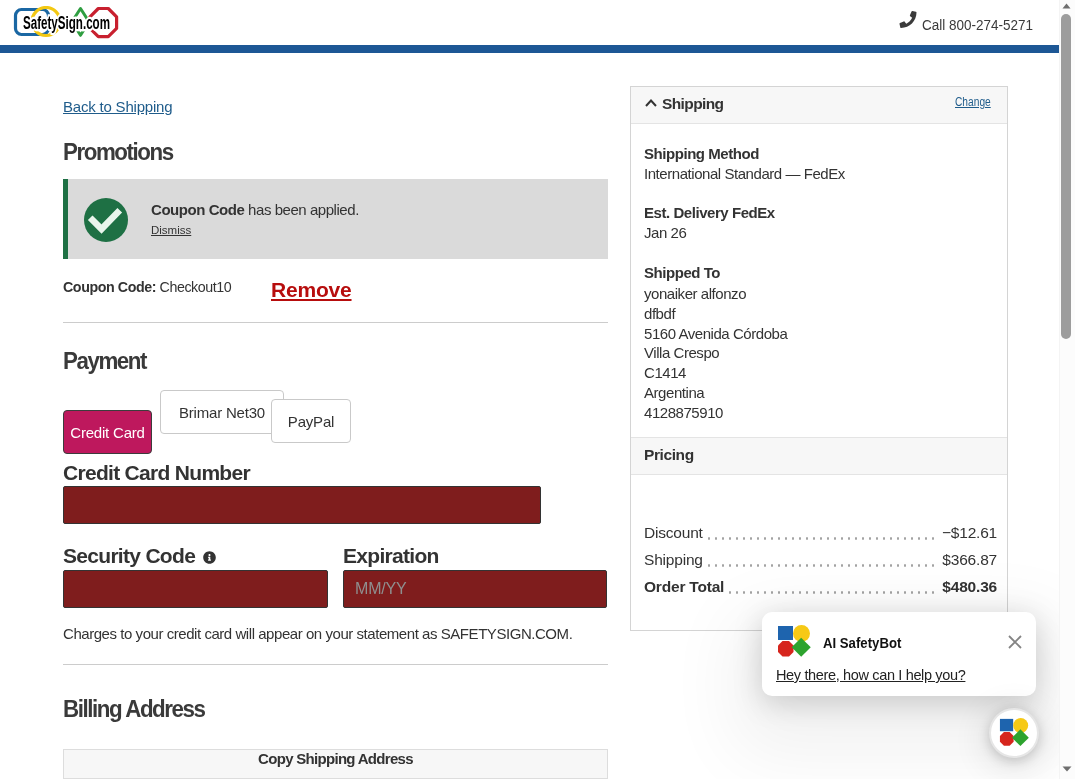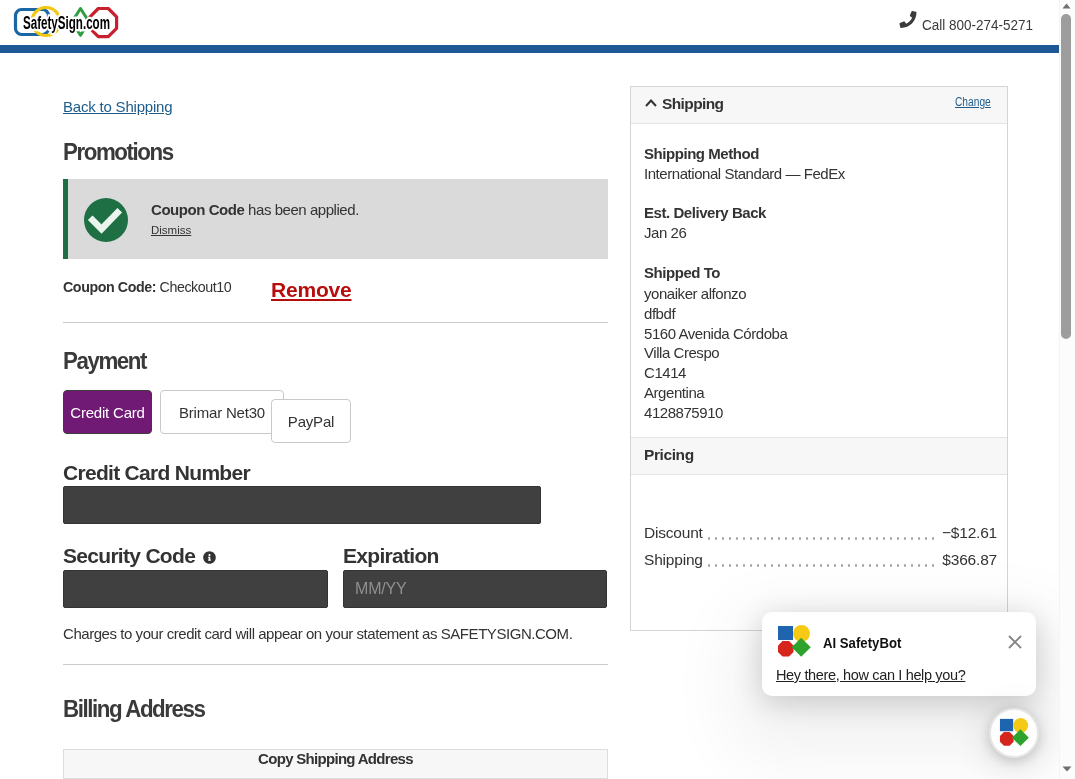--- a/index.html
+++ b/index.html
@@ -14,24 +14,24 @@
 
 
 #header { position:absolute; top:0; left:0; width:1059px; height:45px; background:#fff; }
 #bluebar { position:absolute; top:45px; left:0; width:1059px; height:8px; background:#1d5795; }
 
 
 #alert { position:absolute; left:63px; top:179px; width:545px; height:80px; background:#dadada; border-left:5px solid #1e7044; }
 
 
 .tab { position:absolute; top:390px; height:44px; border-radius:4px; font-size:15px; letter-spacing:-0.2px; display:flex; align-items:center; justify-content:center; }
-.tab.active { background:#701a75; color:#fff; border:1px solid #3c3c3c; }
+.tab.active { background:#be185d; color:#fff; border:1px solid #3c3c3c;margin-top:20px; }
 .tab.plain { background:#fff; border:1px solid #c9c9c9; color:#333; }
 
-.inp { position:absolute; border:1px solid #333; border-radius:2px; background:#404040; }
+.inp { position:absolute; border:1px solid #333; border-radius:2px; background:#7f1d1d; }
 .lbl { position:absolute; font-size:21px; font-weight:bold; color:#333; letter-spacing:-0.7px; }
 .hr { position:absolute; left:63px; width:545px; border-top:1px solid #ccc; }
 
 
 #panel { position:absolute; left:630px; top:86px; width:378px; height:545px; border:1px solid #d4d4d4; background:#fff; }
 #panel-head { position:absolute; left:0; top:0; width:100%; height:37px; background:#f7f7f7; border-bottom:1px solid #e4e4e4; }
 #pricing-head { position:absolute; left:0; top:350px; width:100%; height:38px; background:#f7f7f7; border-top:1px solid #e4e4e4; border-bottom:1px solid #e4e4e4; }
 .prow { position:absolute; left:13px; width:353px; display:flex; align-items:flex-end; font-size:15.5px; letter-spacing:-0.2px; }
 .leader { flex:1; height:3px; margin:0 5px 2px 5px; background-image:radial-gradient(circle at 1px 1.5px, #a3a3a3 1px, rgba(0,0,0,0) 1.4px); background-size:7px 3px; background-repeat:repeat-x; }
 
@@ -109,38 +109,43 @@
   <div id="panel-head"></div>
   <svg class="abs" style="left:14px; top:12px;" width="12" height="8" viewBox="0 0 12 8">
       <path d="M1 7 L6 1.5 L11 7" fill="none" stroke="#333" stroke-width="2"></path>
     </svg>
   <div class="abs" style="left:31px; top:8px; font-size:15.5px; font-weight:bold; letter-spacing:-0.6px;">Shipping</div>
   <a class="abs blue-link" style="left:324px; top:8px; font-size:12px; display:inline-block; transform:scaleX(0.85); transform-origin:0 0;" href="#">Change</a>
 
   <div class="abs b t15" style="left:13px; top:58px;">Shipping Method</div>
   <div class="abs t15" style="left:13px; top:78px;">International Standard — FedEx</div>
 
-  <div class="abs b t15" style="left:13px; top:117px;">Est. Delivery Back</div>
+  <div class="abs b t15" style="left:13px; top:117px;">Est. Delivery FedEx</div>
   <div class="abs t15" style="left:13px; top:137px;">Jan 26</div>
 
   <div class="abs b t15" style="left:13px; top:177px;">Shipped To</div>
   <div class="abs t15" style="left:13px; top:197px; line-height:19.8px;">yonaiker alfonzo<br>dfbdf<br>5160 Avenida Córdoba<br>Villa Crespo<br>C1414<br>Argentina<br>4128875910</div>
 
   <div id="pricing-head"></div>
   <div class="abs b" style="left:13px; top:359px; font-size:15.5px; letter-spacing:-0.4px;">Pricing</div>
 
   <div class="prow" style="top:437px;">
       <span>Discount</span>
       <span class="leader"></span>
       <span>−$12.61</span>
     </div>
   <div class="prow" style="top:464px;">
       <span>Shipping</span>
       <span class="leader"></span>
       <span>$366.87</span>
+    </div>
+  <div class="prow b" style="top:491px;">
+      <span>Order Total</span>
+      <span class="leader"></span>
+      <span>$480.36</span>
     </div>
 </div>
 
 <div id="chatcard">
   <svg class="abs" style="left:15px; top:13px;" width="35" height="34" viewBox="0 0 35 34">
     <rect x="1" y="1" width="15" height="14" fill="#1e64ae"></rect>
     <circle cx="24.5" cy="8.5" r="8.5" fill="#f6c915"></circle>
     <path d="M 5.5 16 L 12 16 L 16.5 20.5 L 16.5 27 L 12 31.5 L 5.5 31.5 L 1 27 L 1 20.5 Z" fill="#d6251d"></path>
     <rect x="17.5" y="15.5" width="13.5" height="13.5" transform="rotate(45 24.2 22.2)" fill="#2da32e"></rect>
   </svg>

